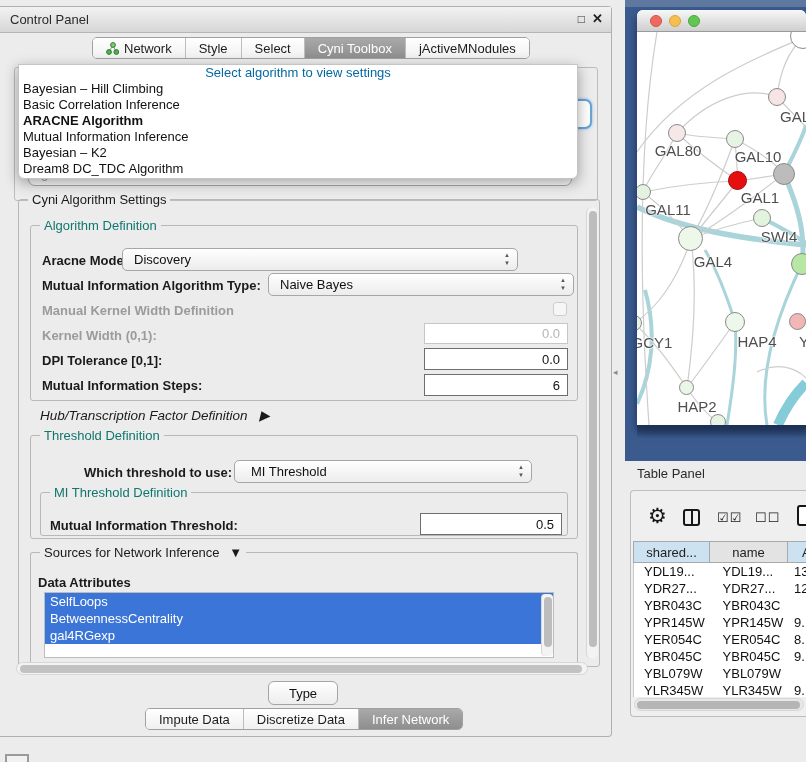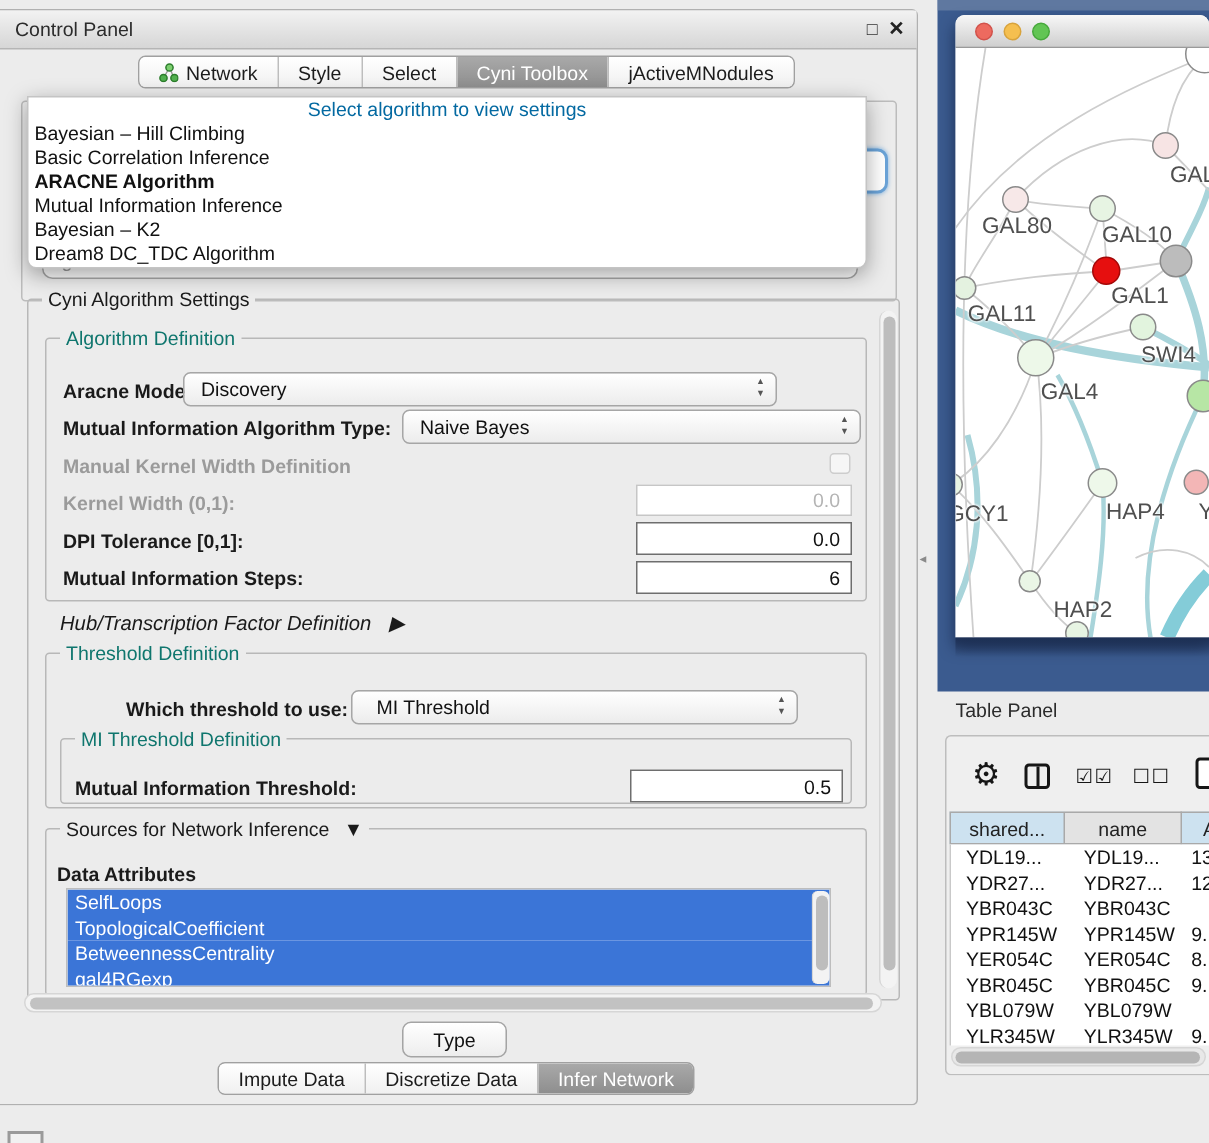--- a/index.html
+++ b/index.html
@@ -241,21 +241,20 @@
 
   <div class="gb" style="left:30px; top:545px; width:548px; height:112px; border-bottom:none;">
     <span class="gb-title">
       <span>Sources for Network Inference</span>
       <span style="margin-left:6px;">▼</span>
     </span>
   </div>
   <span class="lbl" style="left:38px; top:568px;">Data Attributes</span>
   <div class="abs attr-list">
     <div class="attr-item">SelfLoops</div>
-    <div class="attr-item">TopologicalCoefficient</div>
     <div class="attr-item">BetweennessCentrality</div>
     <div class="attr-item">gal4RGexp</div>
   </div>
   <div class="vscroll" style="left:541px; top:587px; height:62px; border-radius:4px;">
     <div class="thumb" style="top:3px; height:50px;"></div>
   </div>
   <div class="hscroll" style="left:16px; top:655px; width:572px;">
     <div class="thumb" style="left:3px; width:562px;"></div>
   </div>
 
@@ -349,21 +348,21 @@
       <span class="nlabel" style="left:158px; top:76px;">GAL</span>
       <span class="nlabel" style="left:41px;  top:110px;">GAL80</span>
       <span class="nlabel" style="left:121px; top:116px;">GAL10</span>
       <span class="nlabel" style="left:123px; top:157px;">GAL1</span>
       <span class="nlabel" style="left:31px;  top:169px;">GAL11</span>
       <span class="nlabel" style="left:142px; top:196px;">SWI4</span>
       <span class="nlabel" style="left:76px;  top:221px;">GAL4</span>
       <span class="nlabel" style="left:15px;  top:302px;">GCY1</span>
       <span class="nlabel" style="left:120px; top:301px;">HAP4</span>
       <span class="nlabel" style="left:167px; top:301px;">Y</span>
-      <span class="nlabel" style="left:85px;  top:366px;">HAP2</span>
+      <span class="nlabel" style="left:60px;  top:366px;">HAP2</span>
     </div>
   </div>
   <div class="abs net-shadow"></div>
 </div>
 
 <span class="abs tp-title">Table Panel</span>
 
 <div class="abs tp-window">
   <div class="tp-toolbar">
     <span class="tico" style="left:17px; top:13px; font-size:21px;">⚙</span>

